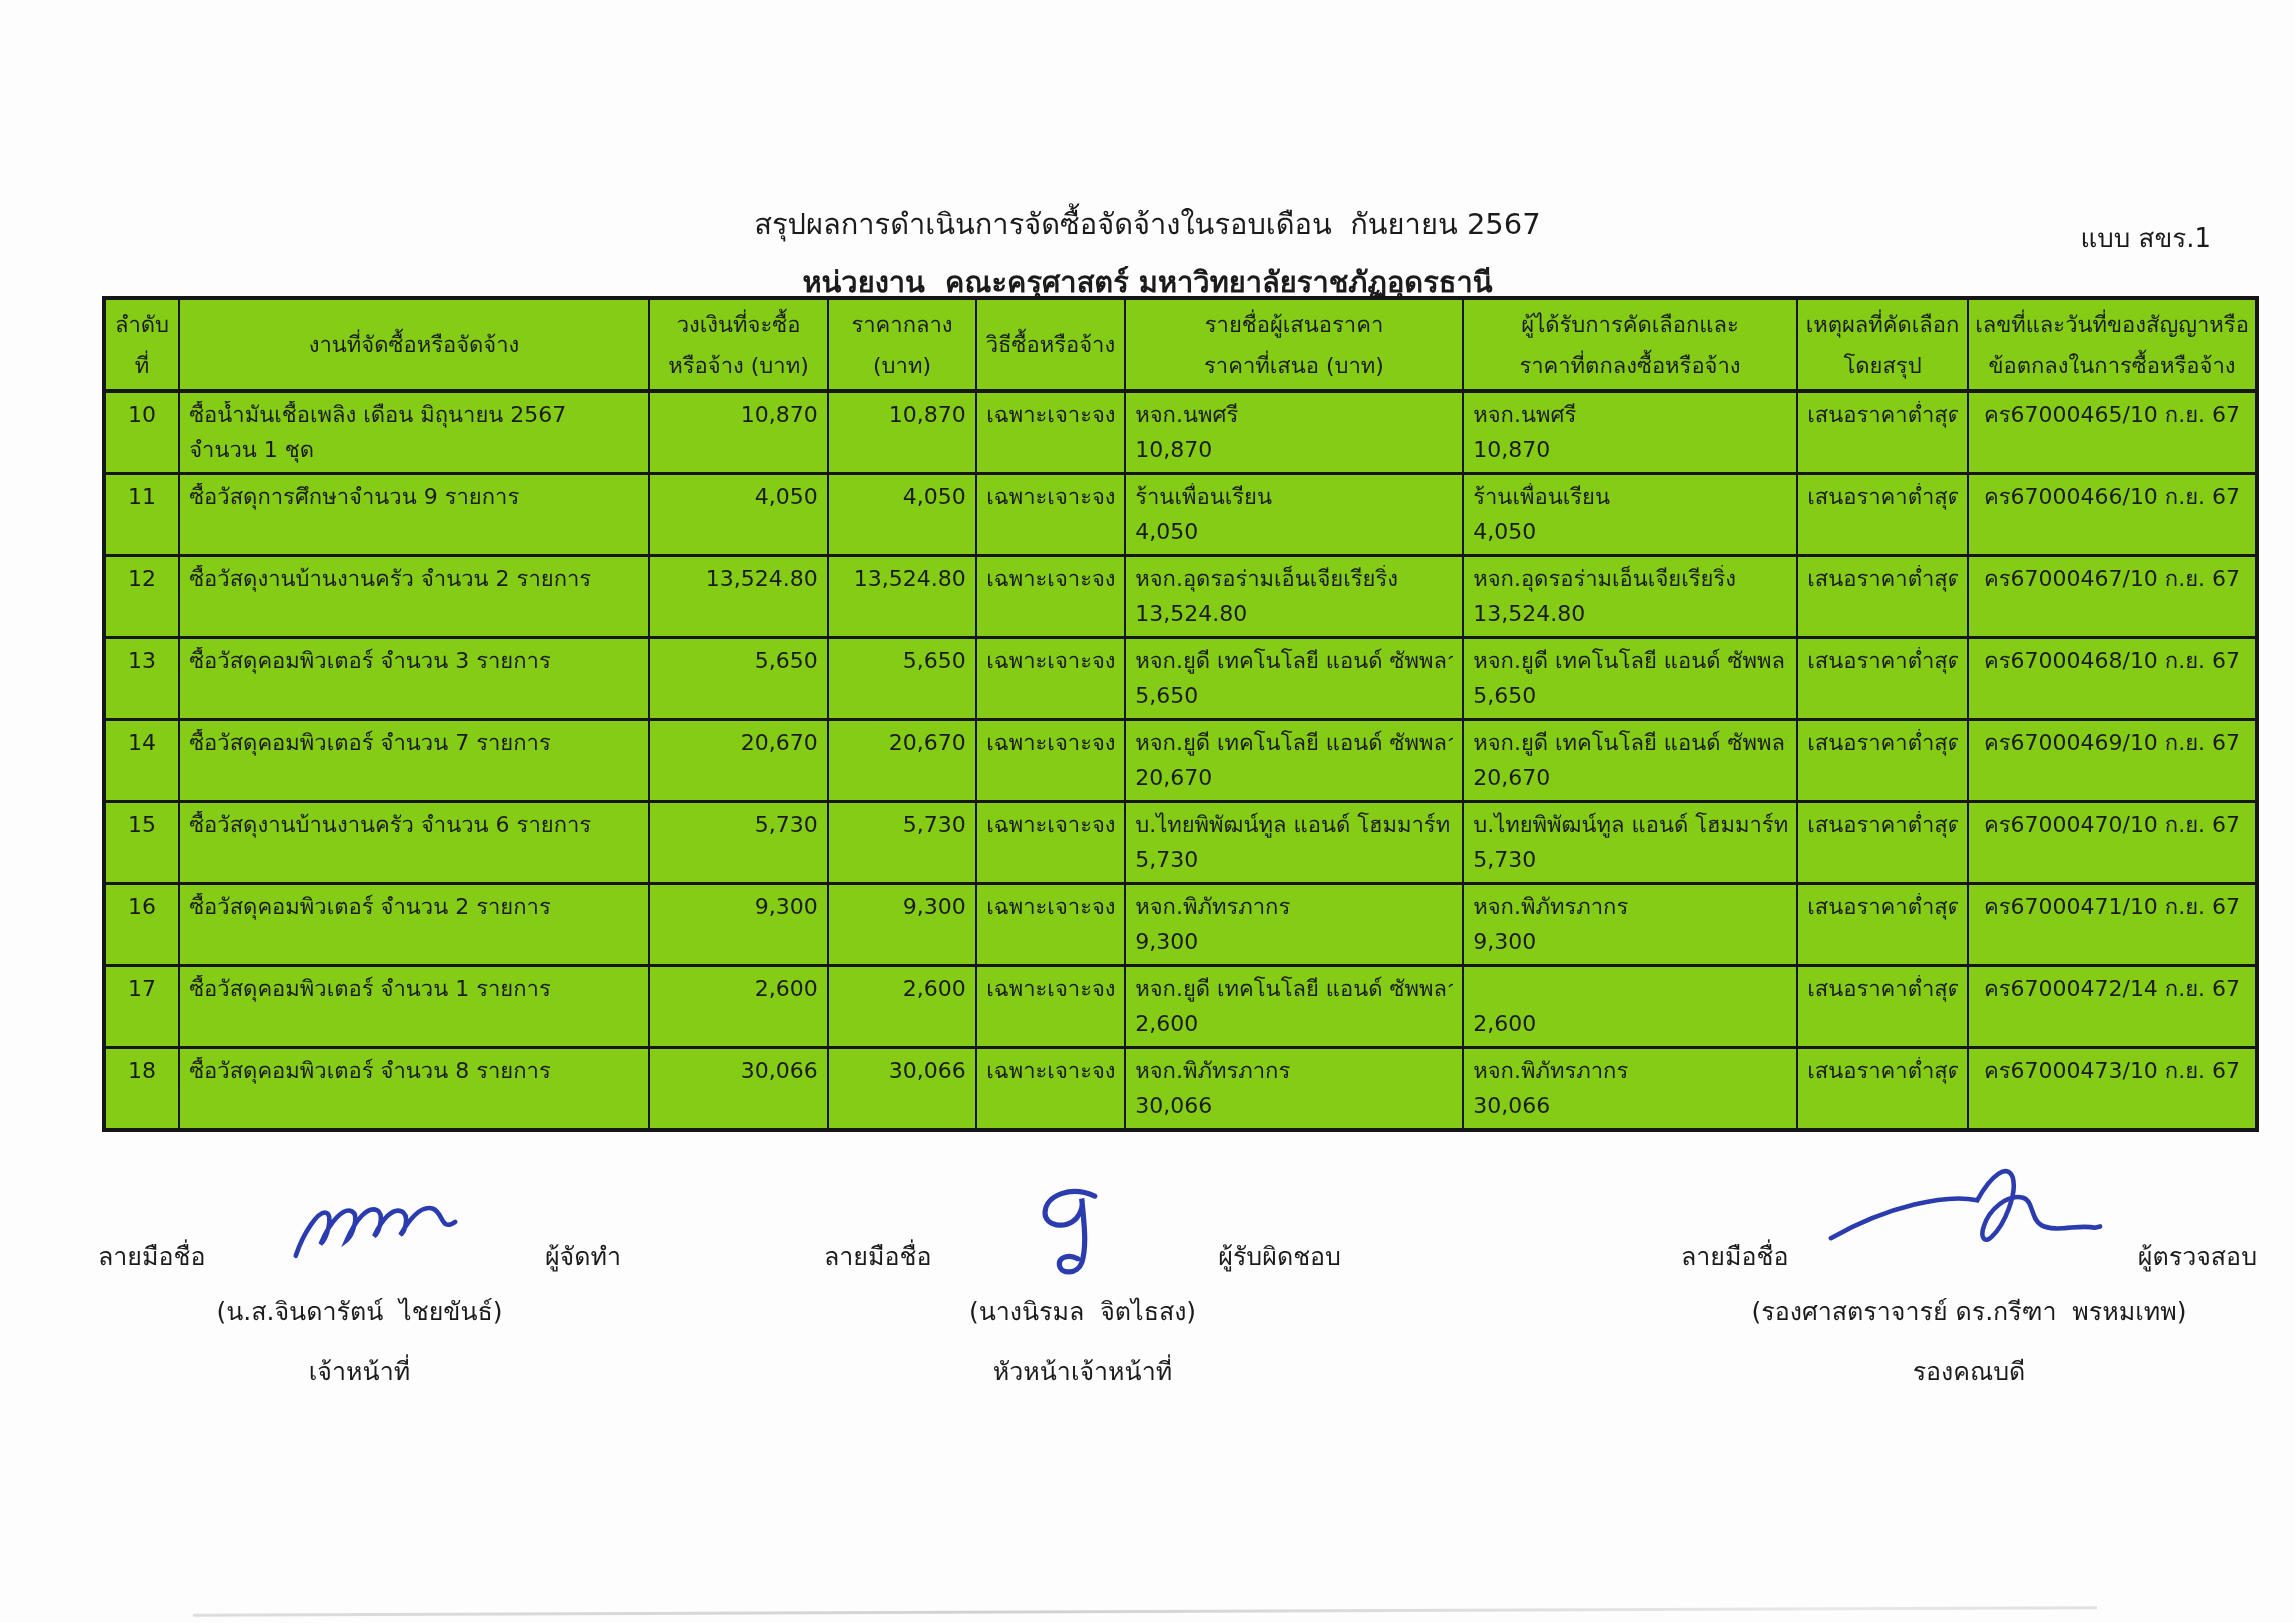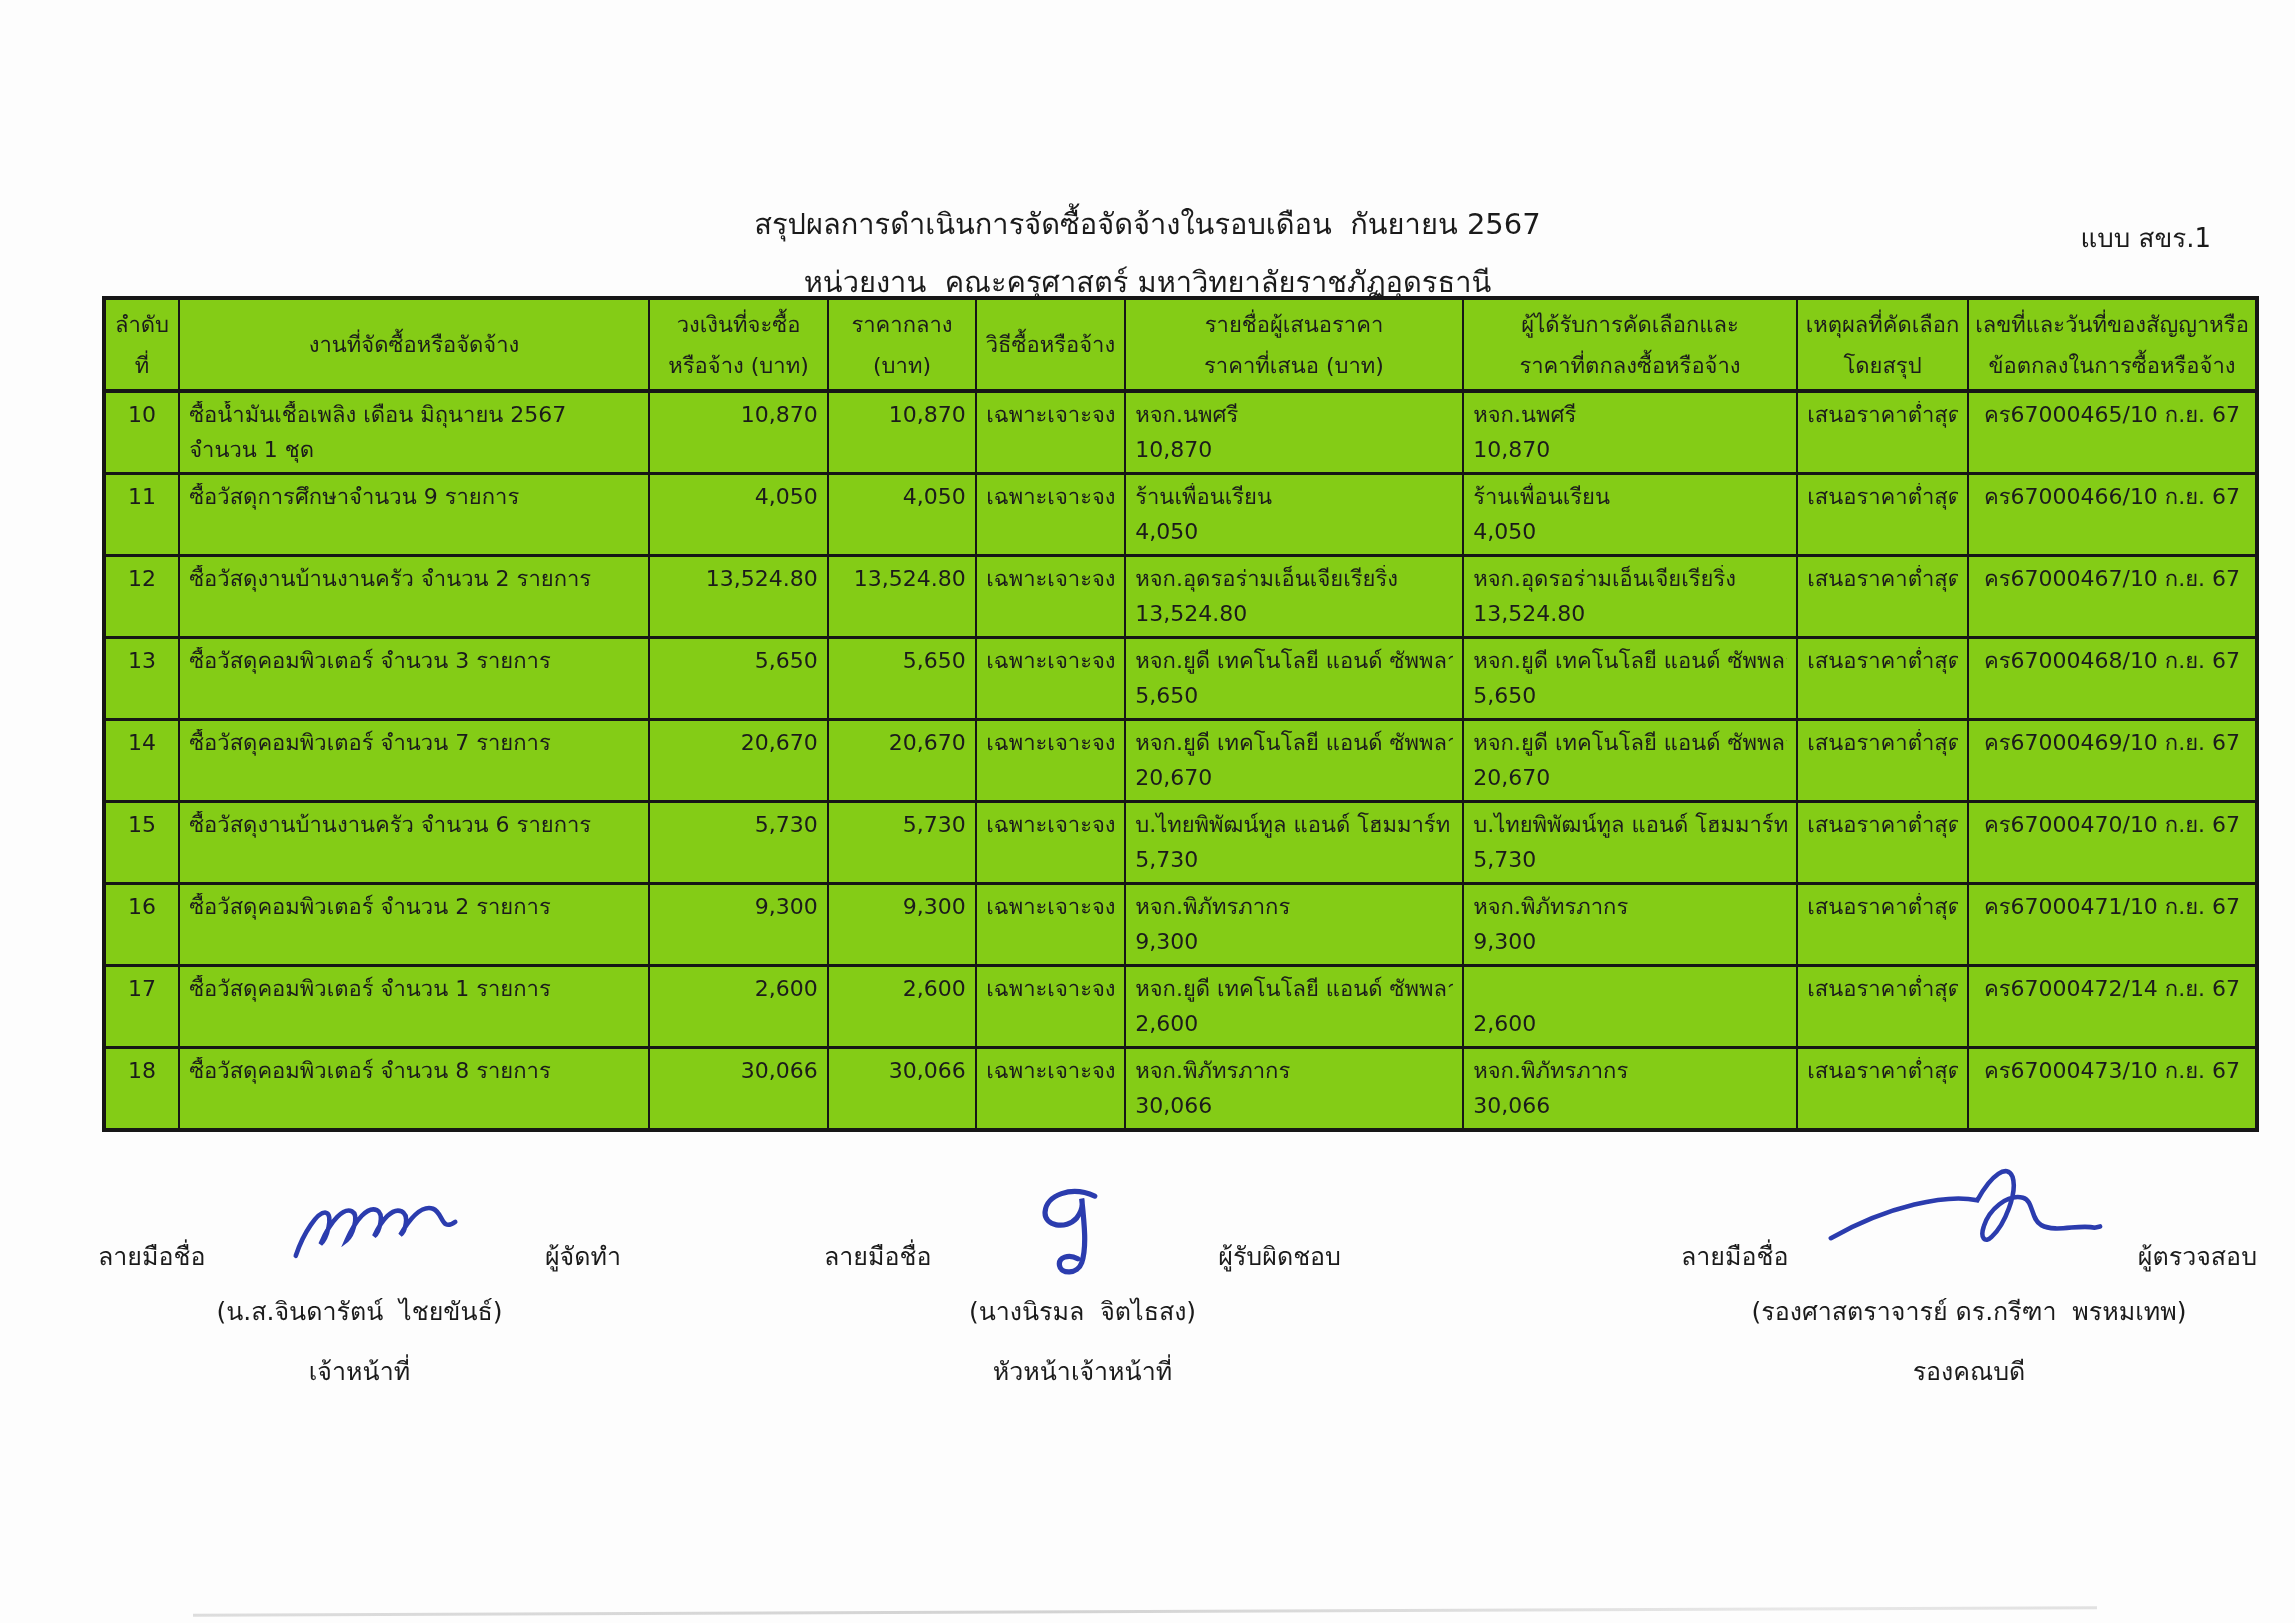--- a/index.html
+++ b/index.html
@@ -14,21 +14,21 @@
   .form-code{
     position:absolute;top:217px;right:84px;
     font-size:26px;white-space:pre;
   }
   .title1{
     position:absolute;top:201px;left:0;width:100%;
     text-align:center;font-size:29px;white-space:pre;
   }
   .title2{
     position:absolute;top:259px;left:0;width:100%;
-    text-align:center;font-size:29px;white-space:pre;
+    text-align:center;font-size:29px;white-space:pre;font-weight:bold;
   }
   table.proc{
     position:absolute;left:102px;top:296px;
     width:2152px;
     border-collapse:collapse;table-layout:fixed;
     background:#84cc16;
   }
   table.proc,table.proc th,table.proc td{border:2px solid #161616;}
   table.proc{border-width:4.6px;}
   table.proc thead th{border-top-width:3.9px;border-bottom-width:4.6px;}

